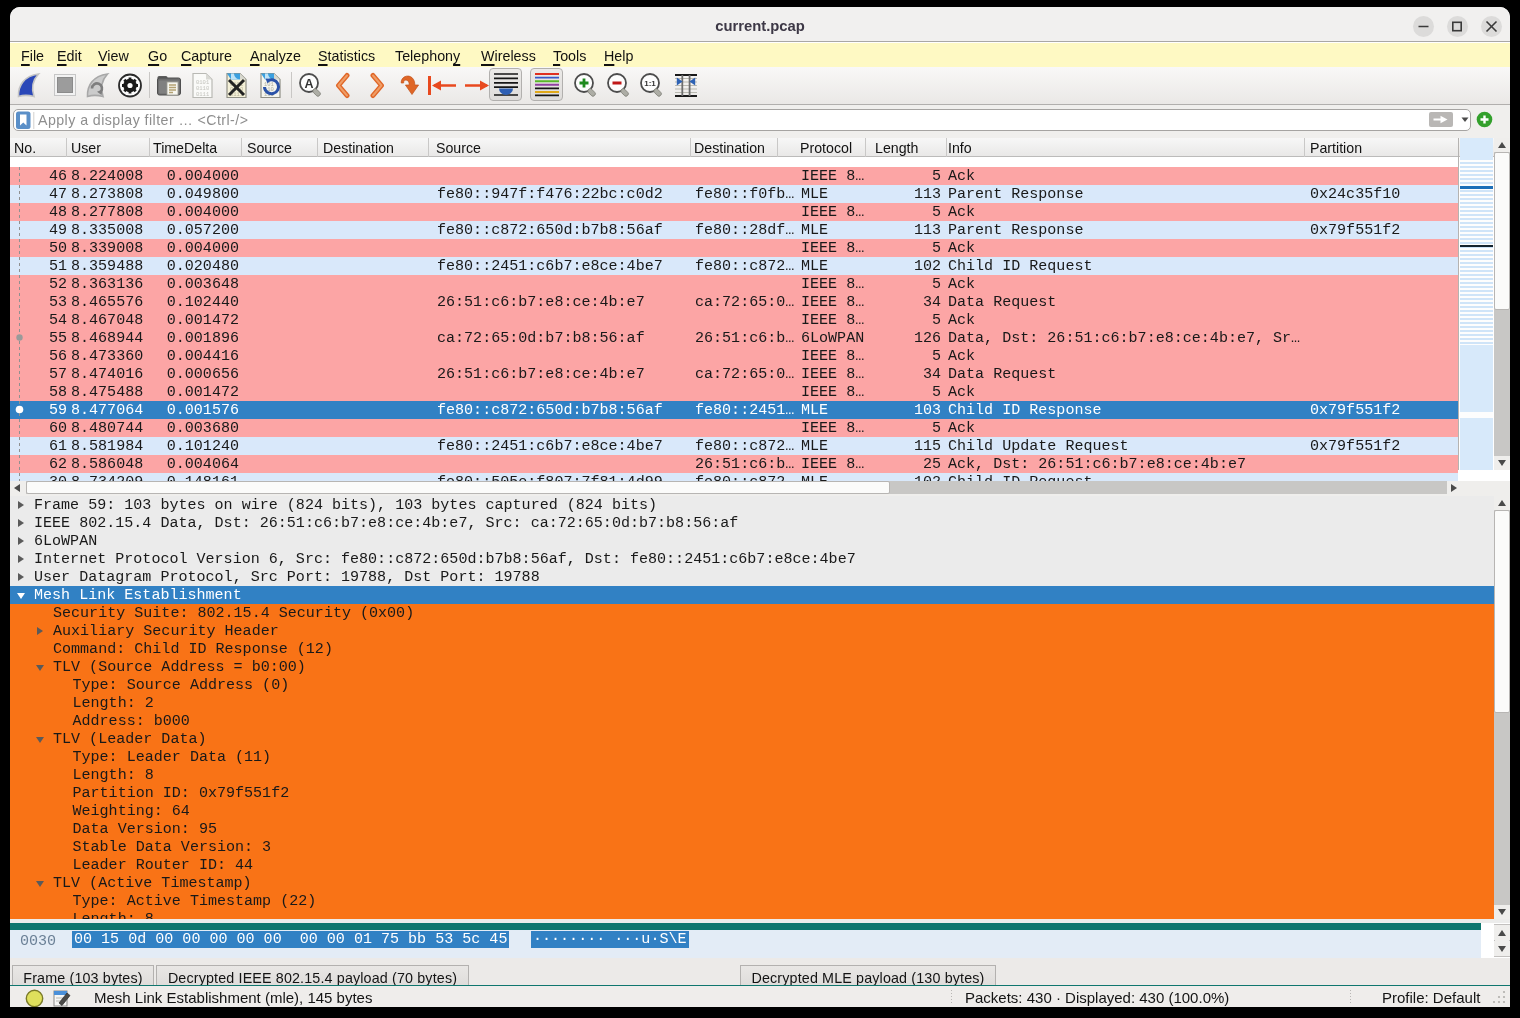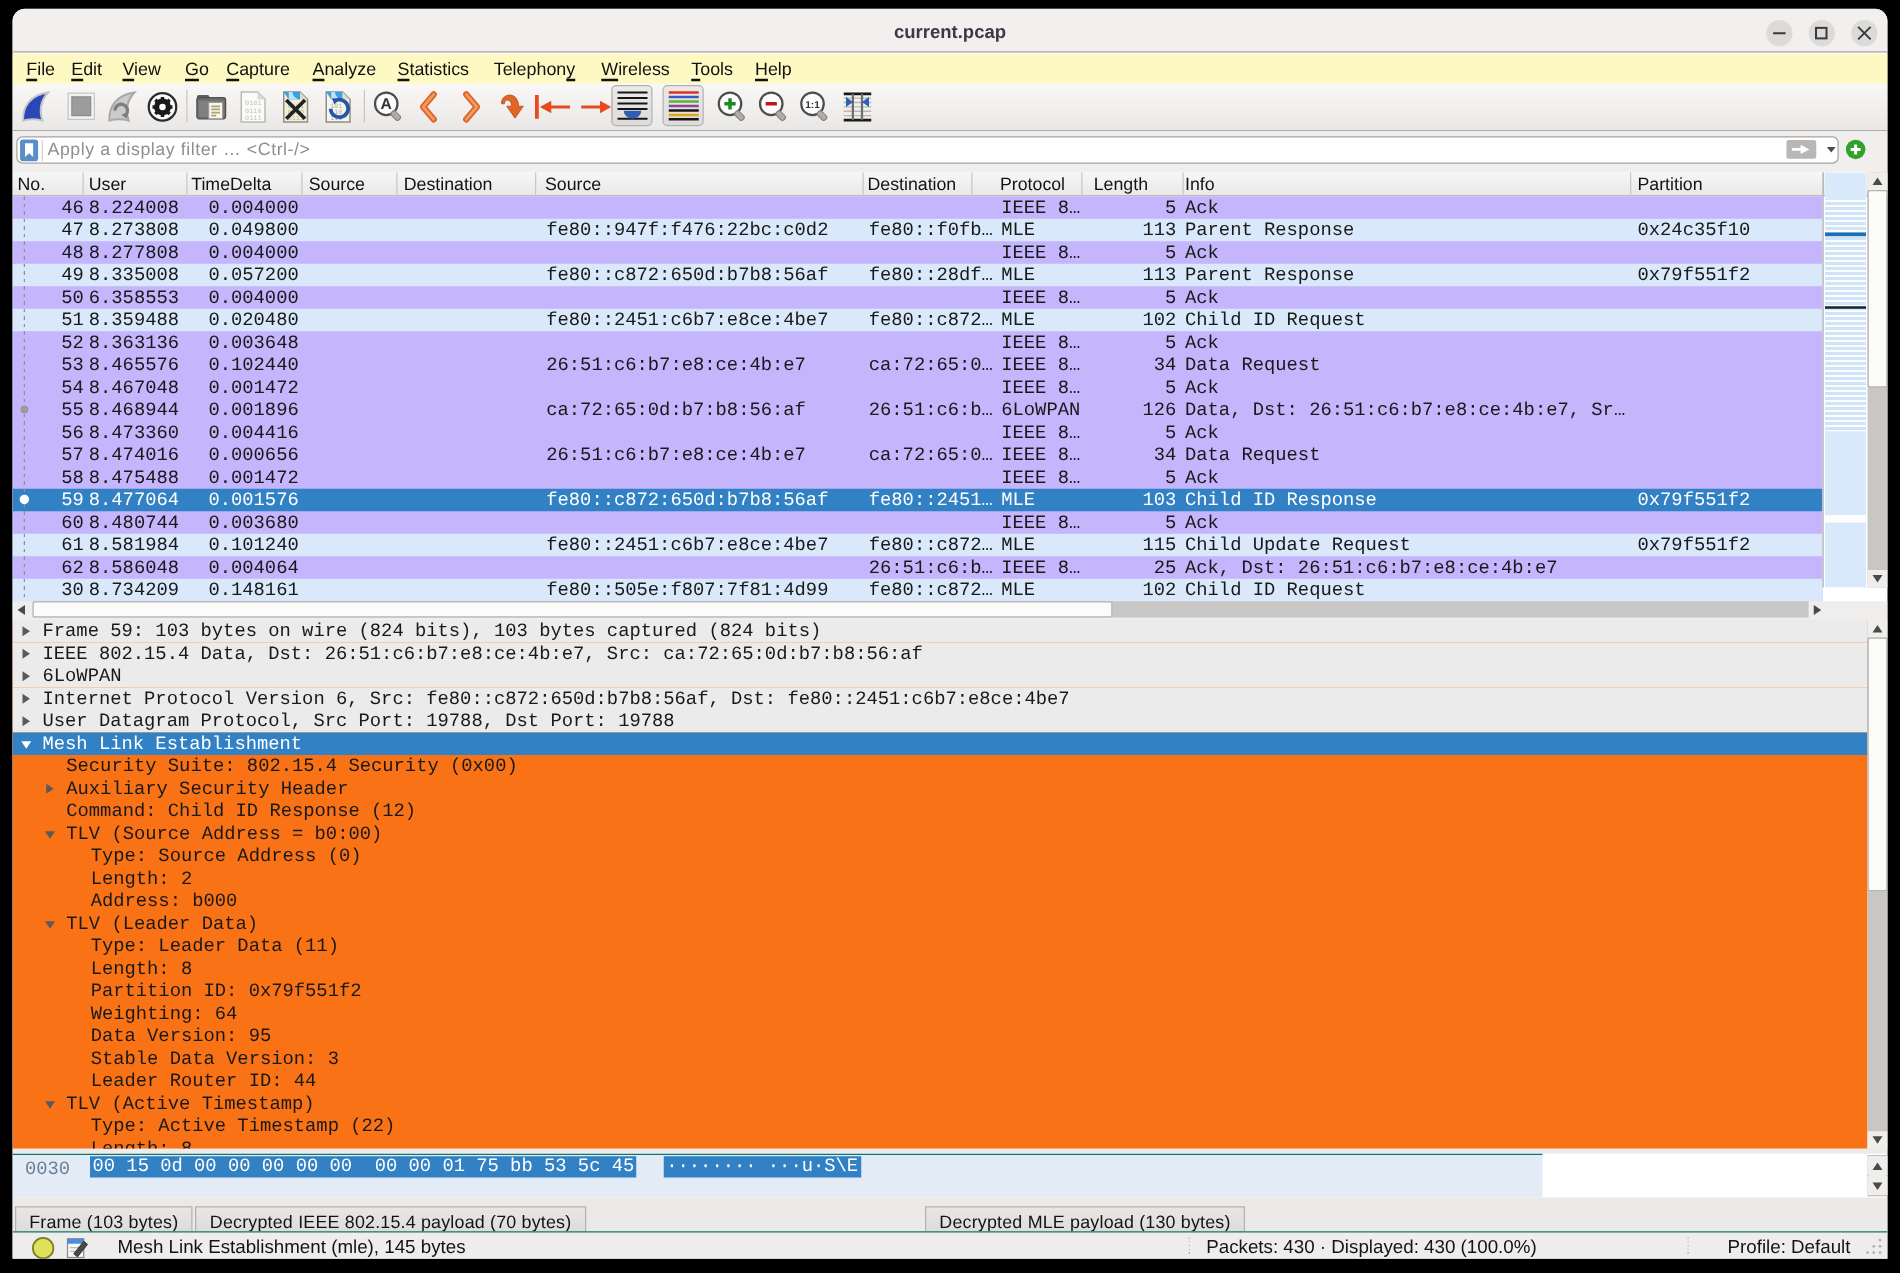--- a/index.html
+++ b/index.html
@@ -21,21 +21,21 @@
 .tbtn{position:absolute;top:1px;width:33px;height:33px;border:1px solid #b2b0ae;border-radius:4px;background:linear-gradient(#eceae8,#dedcda)}
 
 .filterbar{position:absolute;left:0;top:98px;width:1500px;height:33px;background:#f0efed}
 .finput{position:absolute;left:3px;top:4px;width:1458px;height:22px;background:#fff;border:1px solid #a6a4a2;border-radius:5px}
 .fphint{position:absolute;left:28px;top:7px;font-size:14.2px;letter-spacing:0.45px;color:#8e8e8e}
 
 .phead{position:absolute;left:0;top:131px;width:1500px;height:19px;background:linear-gradient(#f7f7f7,#e9e8e7);border-bottom:1px solid #bcbbba;font-size:14.2px;color:#121212}
 .phead span{position:absolute;top:2px}
 .phead i{position:absolute;top:0;width:1px;height:19px;background:#c9c8c7}
 
-.plist{position:absolute;left:0;top:150px;width:1448px;height:388px;overflow:hidden;background:#c4b5fd}
+.plist{position:absolute;left:0;top:160px;width:1448px;height:388px;overflow:hidden;background:#fca5a5}
 .r{position:absolute;left:0;width:1448px;height:18px;font-family:"Liberation Mono",monospace;font-size:15.05px;line-height:18px;color:#191919;white-space:pre}
 .r span{position:absolute;top:0}
 .blue{background:#d9e8fa}
 .sel{background:#3181c4;color:#fff}
 .cno{left:0;width:57px;text-align:right}
 .ctm{left:61px}
 .cdl{left:120px;width:109px;text-align:right}
 .csr{left:427px}
 .cds{left:685px}
 .cpr{left:791px}
@@ -53,21 +53,21 @@
 .tri-rt{position:absolute;left:4px;top:3px;width:0;height:0;border-top:4px solid transparent;border-bottom:4px solid transparent;border-left:6px solid #4a4a4a}
 
 .details{position:absolute;left:0;top:489px;width:1484px;height:423px;background:#f97316;overflow:hidden;font-family:"Liberation Mono",monospace;font-size:15.05px;color:#191919}
 .dl{position:absolute;left:0;width:1484px;height:18px;line-height:18px;white-space:pre}
 .dgray{background:#ebebeb}
 .dsel{background:#3181c4;color:#fff}
 .tc{position:absolute;top:5px;width:0;height:0;border-top:4.5px solid transparent;border-bottom:4.5px solid transparent;border-left:6px solid #5a5a5a}
 .te{position:absolute;top:7px;width:0;height:0;border-left:4.5px solid transparent;border-right:4.5px solid transparent;border-top:6px solid #5a5a5a}
 .tew{border-top-color:#fff}
 
-.hex{position:absolute;left:0;top:916px;width:1224px;height:35px;background:#e3ecf6;border-top:1px solid #0f766e;font-family:"Liberation Mono",monospace;font-size:15.05px}
+.hex{position:absolute;left:0;top:916px;width:1471px;height:35px;background:#e3ecf6;border-top:7px solid #0f766e;font-family:"Liberation Mono",monospace;font-size:15.05px}
 .hex span{white-space:pre}
 .splitter{position:absolute;left:0;top:912px;width:1500px;height:4px;background:#ececeb}
 
 .tabbar{position:absolute;left:0;top:951px;width:1500px;height:27px;background:#eceae8}
 .tab{position:absolute;top:7px;height:26px;background:linear-gradient(#e9e7e5,#dcdad8);border:1px solid #b3b1af;font-size:14.3px;letter-spacing:0.15px;color:#131313;text-align:center;line-height:24px}
 .tabsel{top:3px;height:30px;background:#fff;border-bottom:none;border-radius:2px 2px 0 0;line-height:32px}
 
 .status{position:absolute;left:0;top:978px;width:1500px;height:22px;background:#efedeb;border-top:1px solid #0f766e;font-size:15px;color:#141414}
 </style>
 </head>
@@ -311,21 +311,21 @@
       <i style="left:936px"></i>
       <i style="left:1294px"></i>
       <i style="left:1448px"></i>
 </div>
 
 <div class="plist">
 <div class="r" style="top:0px"><span class="cno">46</span><span class="ctm">8.224008</span><span class="cdl">0.004000</span><span class="cpr">IEEE 8…</span><span class="cln">5</span><span class="cin">Ack</span></div>
 <div class="r blue" style="top:18px"><span class="cno">47</span><span class="ctm">8.273808</span><span class="cdl">0.049800</span><span class="csr">fe80::947f:f476:22bc:c0d2</span><span class="cds">fe80::f0fb…</span><span class="cpr">MLE</span><span class="cln">113</span><span class="cin">Parent Response</span><span class="cpt">0x24c35f10</span></div>
 <div class="r" style="top:36px"><span class="cno">48</span><span class="ctm">8.277808</span><span class="cdl">0.004000</span><span class="cpr">IEEE 8…</span><span class="cln">5</span><span class="cin">Ack</span></div>
 <div class="r blue" style="top:54px"><span class="cno">49</span><span class="ctm">8.335008</span><span class="cdl">0.057200</span><span class="csr">fe80::c872:650d:b7b8:56af</span><span class="cds">fe80::28df…</span><span class="cpr">MLE</span><span class="cln">113</span><span class="cin">Parent Response</span><span class="cpt">0x79f551f2</span></div>
-<div class="r" style="top:72px"><span class="cno">50</span><span class="ctm">6.358553</span><span class="cdl">0.004000</span><span class="cpr">IEEE 8…</span><span class="cln">5</span><span class="cin">Ack</span></div>
+<div class="r" style="top:72px"><span class="cno">50</span><span class="ctm">8.339008</span><span class="cdl">0.004000</span><span class="cpr">IEEE 8…</span><span class="cln">5</span><span class="cin">Ack</span></div>
 <div class="r blue" style="top:90px"><span class="cno">51</span><span class="ctm">8.359488</span><span class="cdl">0.020480</span><span class="csr">fe80::2451:c6b7:e8ce:4be7</span><span class="cds">fe80::c872…</span><span class="cpr">MLE</span><span class="cln">102</span><span class="cin">Child ID Request</span></div>
 <div class="r" style="top:108px"><span class="cno">52</span><span class="ctm">8.363136</span><span class="cdl">0.003648</span><span class="cpr">IEEE 8…</span><span class="cln">5</span><span class="cin">Ack</span></div>
 <div class="r" style="top:126px"><span class="cno">53</span><span class="ctm">8.465576</span><span class="cdl">0.102440</span><span class="csr">26:51:c6:b7:e8:ce:4b:e7</span><span class="cds">ca:72:65:0…</span><span class="cpr">IEEE 8…</span><span class="cln">34</span><span class="cin">Data Request</span></div>
 <div class="r" style="top:144px"><span class="cno">54</span><span class="ctm">8.467048</span><span class="cdl">0.001472</span><span class="cpr">IEEE 8…</span><span class="cln">5</span><span class="cin">Ack</span></div>
 <div class="r" style="top:162px"><span class="cno">55</span><span class="ctm">8.468944</span><span class="cdl">0.001896</span><span class="csr">ca:72:65:0d:b7:b8:56:af</span><span class="cds">26:51:c6:b…</span><span class="cpr">6LoWPAN</span><span class="cln">126</span><span class="cin">Data, Dst: 26:51:c6:b7:e8:ce:4b:e7, Sr…</span></div>
 <div class="r" style="top:180px"><span class="cno">56</span><span class="ctm">8.473360</span><span class="cdl">0.004416</span><span class="cpr">IEEE 8…</span><span class="cln">5</span><span class="cin">Ack</span></div>
 <div class="r" style="top:198px"><span class="cno">57</span><span class="ctm">8.474016</span><span class="cdl">0.000656</span><span class="csr">26:51:c6:b7:e8:ce:4b:e7</span><span class="cds">ca:72:65:0…</span><span class="cpr">IEEE 8…</span><span class="cln">34</span><span class="cin">Data Request</span></div>
 <div class="r" style="top:216px"><span class="cno">58</span><span class="ctm">8.475488</span><span class="cdl">0.001472</span><span class="cpr">IEEE 8…</span><span class="cln">5</span><span class="cin">Ack</span></div>
 <div class="r sel" style="top:234px"><span class="cno">59</span><span class="ctm">8.477064</span><span class="cdl">0.001576</span><span class="csr">fe80::c872:650d:b7b8:56af</span><span class="cds">fe80::2451…</span><span class="cpr">MLE</span><span class="cln">103</span><span class="cin">Child ID Response</span><span class="cpt">0x79f551f2</span></div>
 <div class="r" style="top:252px"><span class="cno">60</span><span class="ctm">8.480744</span><span class="cdl">0.003680</span><span class="cpr">IEEE 8…</span><span class="cln">5</span><span class="cin">Ack</span></div>

